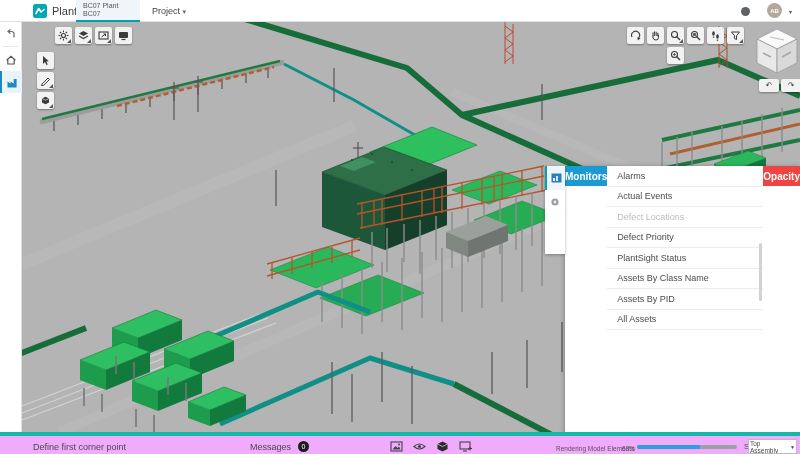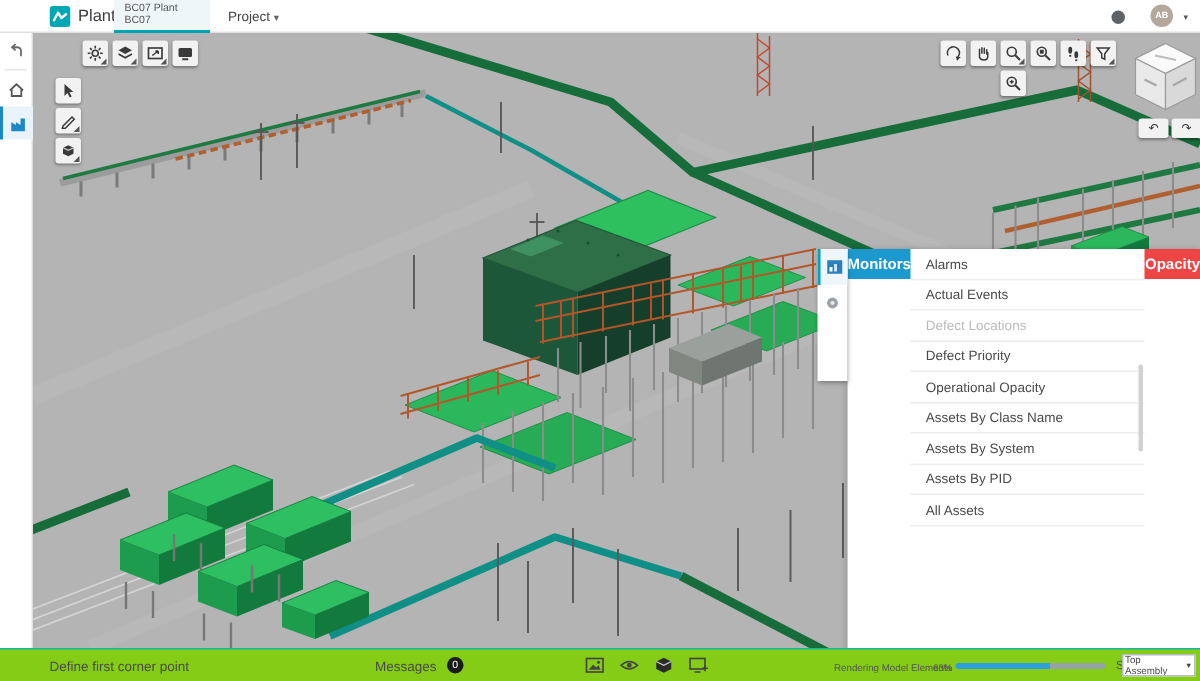--- a/index.html
+++ b/index.html
@@ -60,21 +60,21 @@
   .scrollbar { position:absolute; right:1px; top:2px; width:3px; height:198px; }
   .scroll-thumb { position:absolute; top:38%; width:3px; height:58px; background:#d2d2d2; border-radius:2px; }
   .opacity-head { height:20px; background:#ef4444; color:#fff; font-size:10px; font-weight:bold;
     display:flex; align-items:center; justify-content:center; }
   .slider-zone { height:20px; position:relative; background:#fff; }
   .slider-track { position:absolute; left:8px; right:8px; top:9px; height:1px; background:#ccc; }
   .slider-handle { position:absolute; left:18%; top:3px; width:7px; height:13px; background:#f2f2f2;
     border:1px solid #a8a8a8; border-radius:2px; cursor:pointer; }
 
   
-  .footer { position:relative; height:22px; background:#84cc16; border-top:1px solid #14b8a6; font-size:9px; color:#4a4a4a; z-index:30; }
+  .footer { position:relative; height:22px; background:#f0abfc; border-top:4px solid #14b8a6; font-size:9px; color:#4a4a4a; z-index:30; }
   .prompt { position:absolute; left:33px; top:6px; }
   .messages { position:absolute; left:250px; top:6px; cursor:pointer; }
   .msg-badge { position:absolute; left:298px; top:5px; width:11px; height:11px; border-radius:50%;
     background:#1b1b1b; color:#fff; font-size:7px; display:flex; align-items:center; justify-content:center; }
   .f-icons { position:absolute; left:390px; top:4px; display:flex; gap:10px; }
   .f-icon { width:13px; height:13px; display:flex; align-items:center; justify-content:center; cursor:pointer; }
   .render-label { position:absolute; left:556px; top:9px; font-size:6.5px; color:#555; }
   .render-pct { position:absolute; left:622px; top:9px; font-size:6.5px; color:#555; }
   .progress { position:absolute; left:637px; top:9px; width:100px; height:4px; background:#97a1a8; border-radius:2px; overflow:hidden; }
   .progress-fill { width:63%; height:100%; background:#2f9fe0; }
@@ -477,23 +477,22 @@
       </div>
     </div>
 
     <div class="panel">
       <div class="panel-head">Monitors</div>
       <div class="mon-list">
         <div class="mon-item">Alarms</div>
         <div class="mon-item">Actual Events</div>
         <div class="mon-item disabled">Defect Locations</div>
         <div class="mon-item">Defect Priority</div>
-        <div class="mon-item">Operational Opacity</div>
+        <div class="mon-item">PlantSight Status</div>
         <div class="mon-item">Assets By Class Name</div>
-        <div class="mon-item">Assets By System</div>
         <div class="mon-item">Assets By PID</div>
         <div class="mon-item">All Assets</div>
         <div class="scrollbar">
           <div class="scroll-thumb"></div>
         </div>
       </div>
       <div class="opacity-head">Opacity</div>
       <div class="slider-zone">
         <div class="slider-track"></div>
         <div class="slider-handle"></div>

